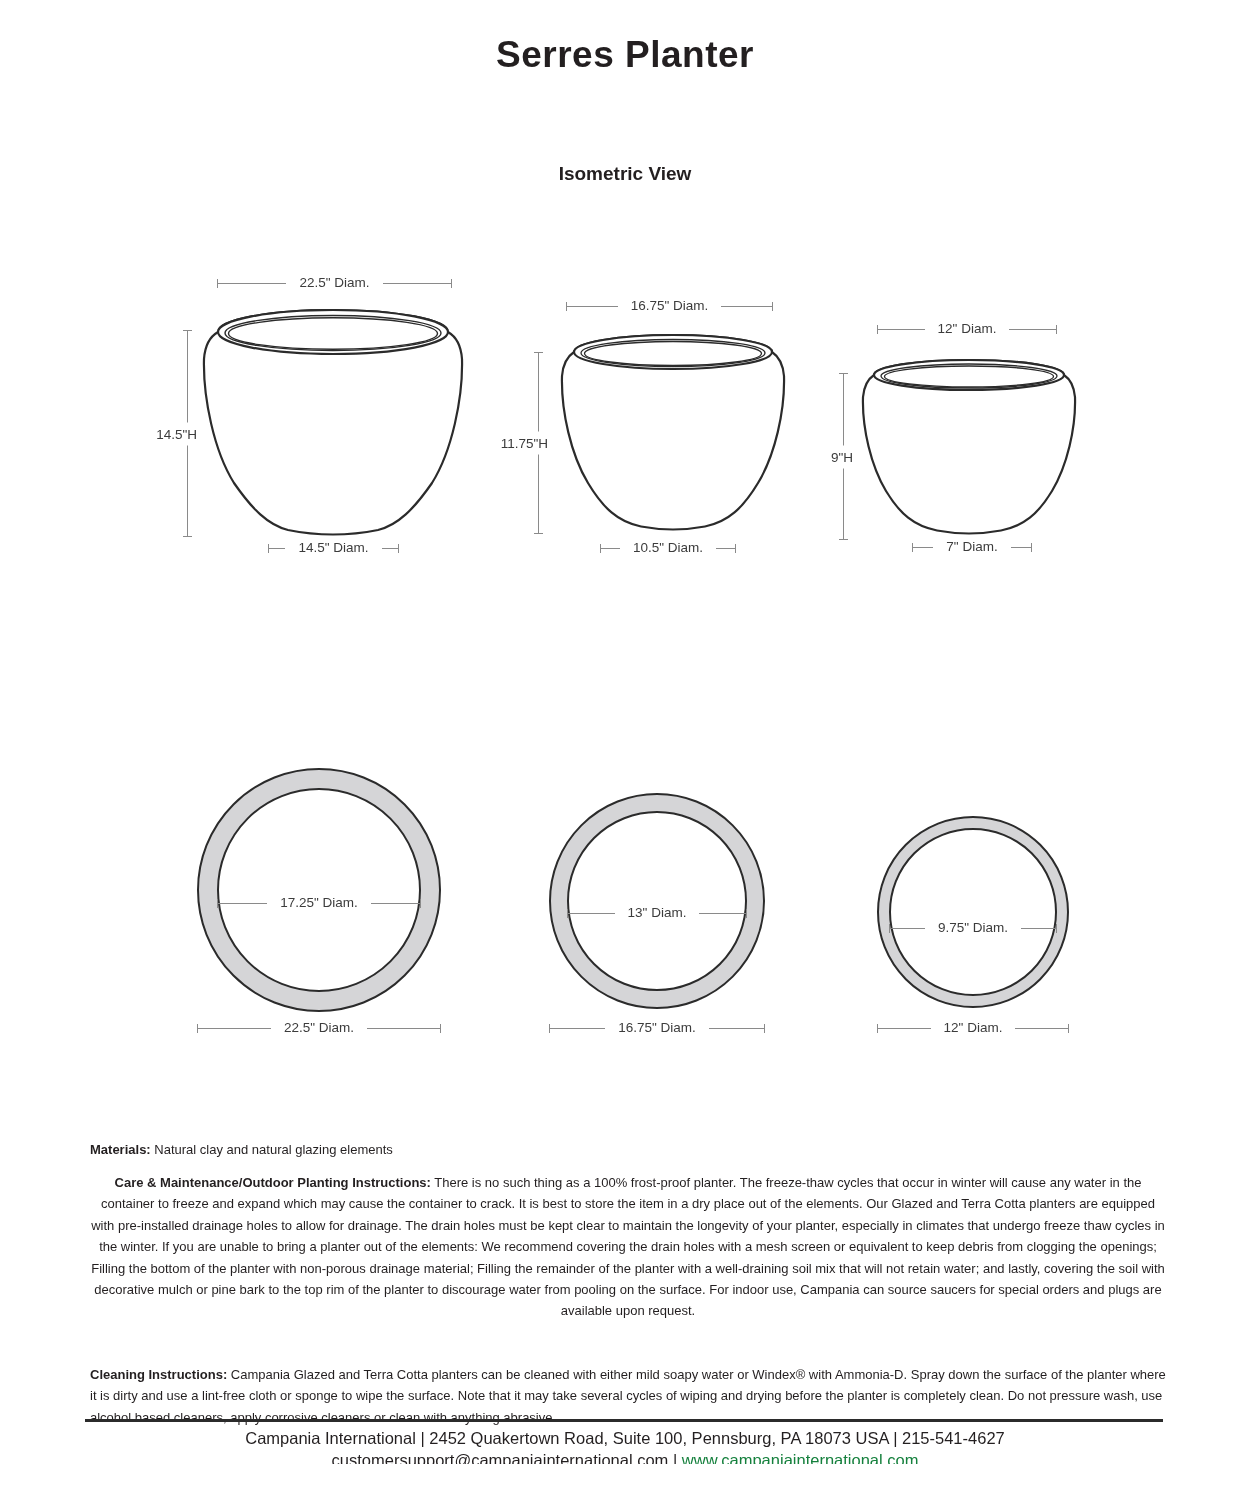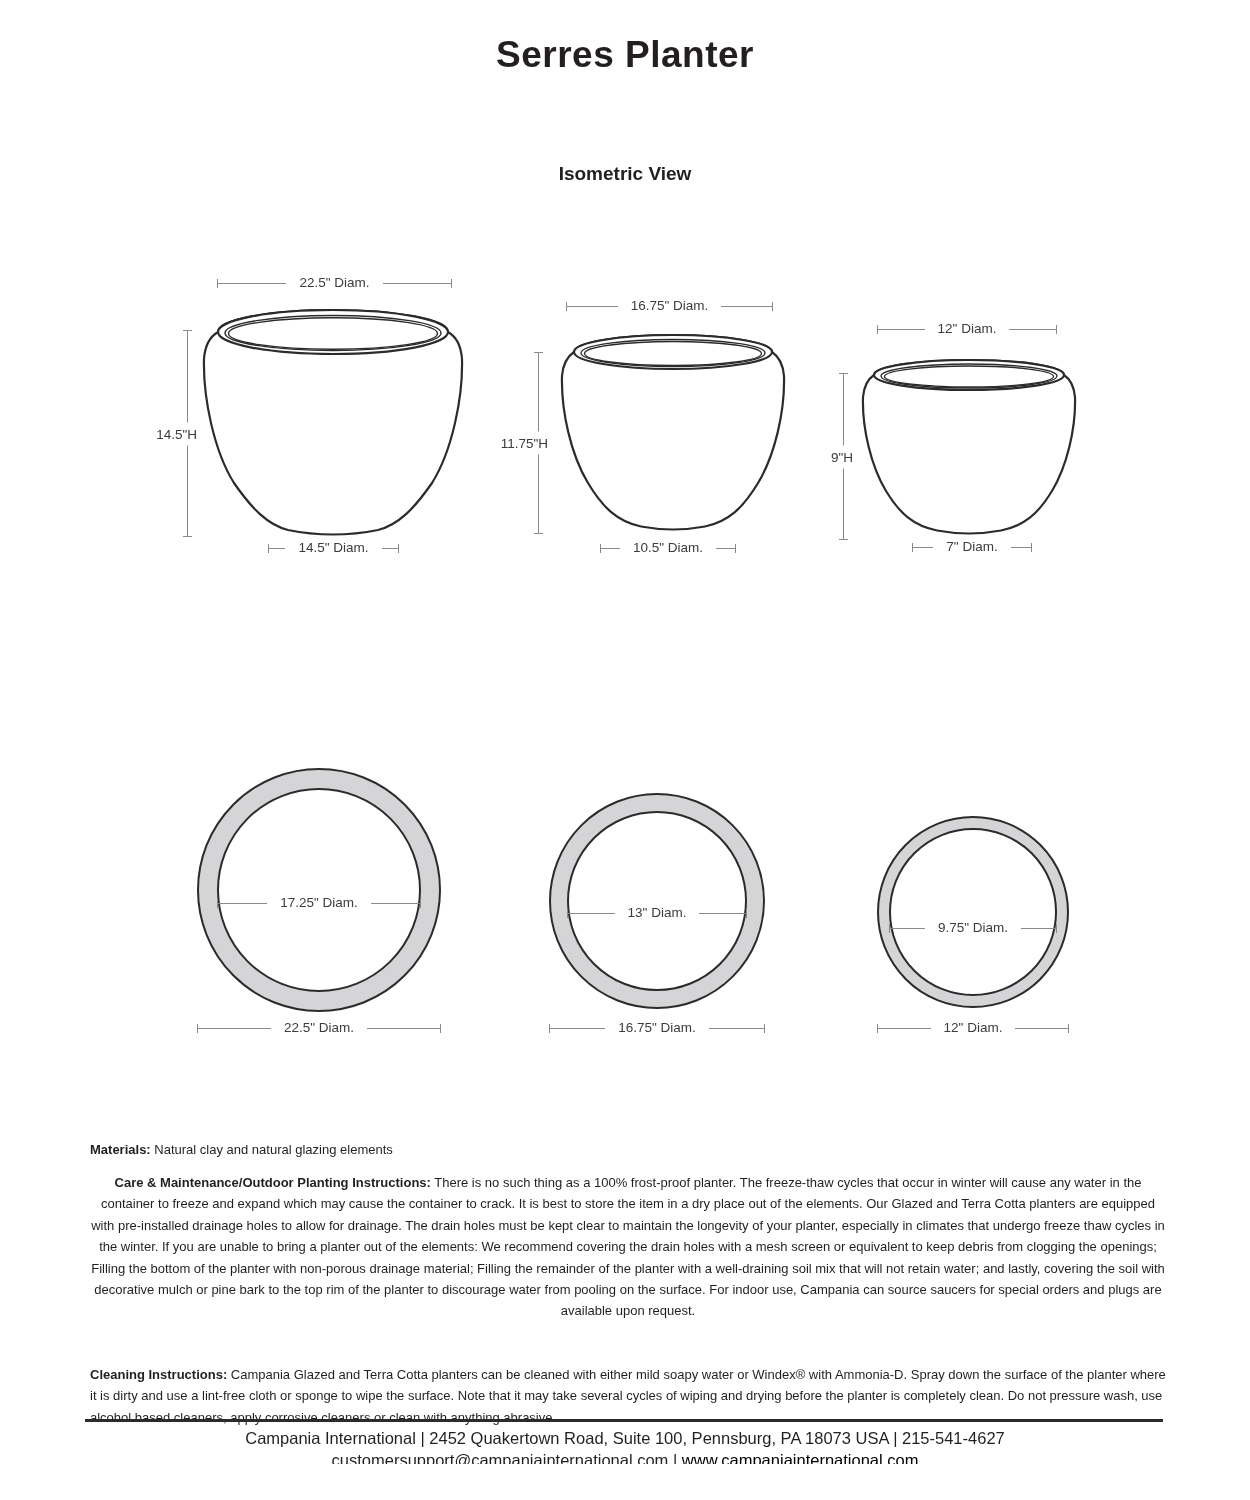--- a/index.html
+++ b/index.html
@@ -32,21 +32,21 @@
   .pot { position:absolute; overflow:visible; }
   .ring { position:absolute; box-sizing:border-box; border-radius:50%;
           background:#d5d5d7; border:2px solid #2b2b2b;
           display:flex; align-items:center; justify-content:center; }
   .ring .hole { box-sizing:border-box; border-radius:50%; background:#fff; border:2px solid #2b2b2b; }
   
   .copy { position:absolute; left:90px; width:1076px; font-size:13px; line-height:21.4px; }
   .copy b { font-weight:bold; }
   .footer-rule { position:absolute; left:85px; width:1078px; height:3px; background:#2b2b2b; }
   .footer-line { position:absolute; left:0; width:100%; text-align:center; font-size:16.5px; color:#231f20; }
-  .footer-line a { color:#000000; text-decoration:underline; cursor:pointer; }
+  .footer-line a { color:#15803d; text-decoration:underline; cursor:pointer; }
 </style>
 </head>
 <body>
 
 <div class="page">
 
   <div class="page-title">Serres Planter</div>
 
   <div class="section-heading" style="top:163px;">Isometric View</div>
 

